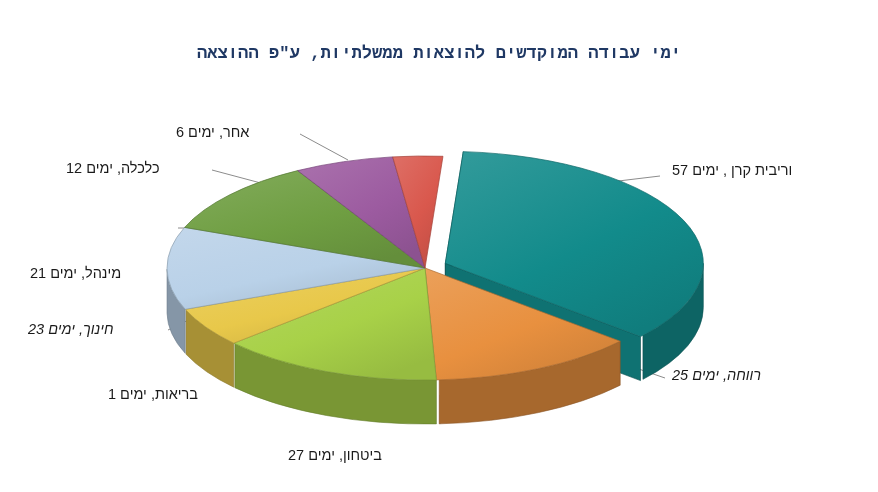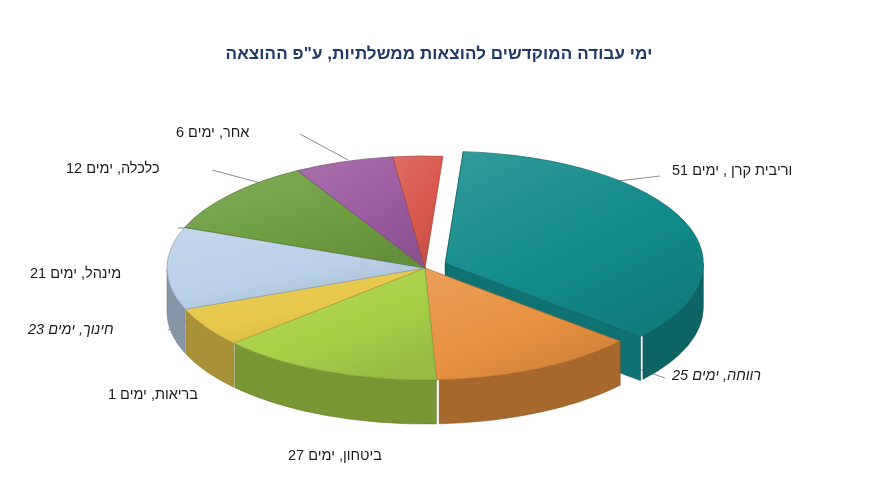--- a/index.html
+++ b/index.html
@@ -26,20 +26,21 @@
     top: 44px;
     left: 0;
     width: 878px;
     text-align: center;
     font-size: 17px;
     font-weight: bold;
     color: #1f3864;
     letter-spacing: 0.1px;
     direction: rtl;
     white-space: nowrap;
+    font-family: Liberation Mono, monospace;
   }
   #pie-canvas {
     position: absolute;
     top: 0;
     left: 0;
   }
   .slice-label {
     position: absolute;
     font-size: 14.5px;
     color: #1a1a1a;
@@ -141,21 +142,21 @@
         <path d="M 425 268 L 436.38200080272696 379.8909571222889 A 258 112 0 0 1 233.76901205352428 343.1831720314058 Z" fill="url(#grad2)" stroke="#7e9d36" stroke-width="0.7"></path>
         <path d="M 425 268 L 233.76901205352428 343.1831720314058 A 258 112 0 0 1 185.1967669866093 309.3165728333397 Z" fill="url(#grad3)" stroke="#ae9638" stroke-width="0.7"></path>
         <path d="M 425 268 L 185.1967669866093 309.3165728333397 A 258 112 0 0 1 184.54831240311518 227.3998600392655 Z" fill="url(#grad4)" stroke="#8b9dae" stroke-width="0.7"></path>
         <path d="M 425 268 L 184.54831240311518 227.3998600392655 A 258 112 0 0 1 297.6603855550895 170.5925635875148 Z" fill="url(#grad5)" stroke="#537732" stroke-width="0.7"></path>
         <path d="M 425 268 L 297.6603855550895 170.5925635875148 A 258 112 0 0 1 392.7010618704195 156.88112354864694 Z" fill="url(#grad6)" stroke="#754478" stroke-width="0.7"></path>
         <path d="M 425 268 L 392.7010618704195 156.88112354864694 A 258 112 0 0 1 442.9971702259843 156.27282637089968 Z" fill="url(#grad7)" stroke="#a3423a" stroke-width="0.7"></path>
       </g>
     </svg>
 
   <div id="label-layer">
-      <div class="slice-label anchor-left" style="left: 672px; top: 163px;">וריבית קרן ,  ימים 51</div>
+      <div class="slice-label anchor-left" style="left: 672px; top: 163px;">וריבית קרן ,  ימים 57</div>
       <div class="slice-label anchor-left" style="left: 672px; top: 368px; font-style: italic;">רווחה,  ימים 25</div>
       <div class="slice-label anchor-left" style="left: 288px; top: 428px; margin-top: 20px;">ביטחון,  ימים 27</div>
       <div class="slice-label anchor-left" style="left: 108px; top: 387px;">בריאות,  ימים 1</div>
       <div class="slice-label anchor-left" style="left: 28px; top: 322px; font-style: italic;">חינוך,  ימים 23</div>
       <div class="slice-label anchor-left" style="left: 30px; top: 219px; margin-top: 47px;">מינהל,  ימים 21</div>
       <div class="slice-label anchor-left" style="left: 66px; top: 161px;">כלכלה,  ימים 12</div>
       <div class="slice-label anchor-left" style="left: 176px; top: 125px;">אחר,  ימים 6</div>
     </div>
 
 </div>

